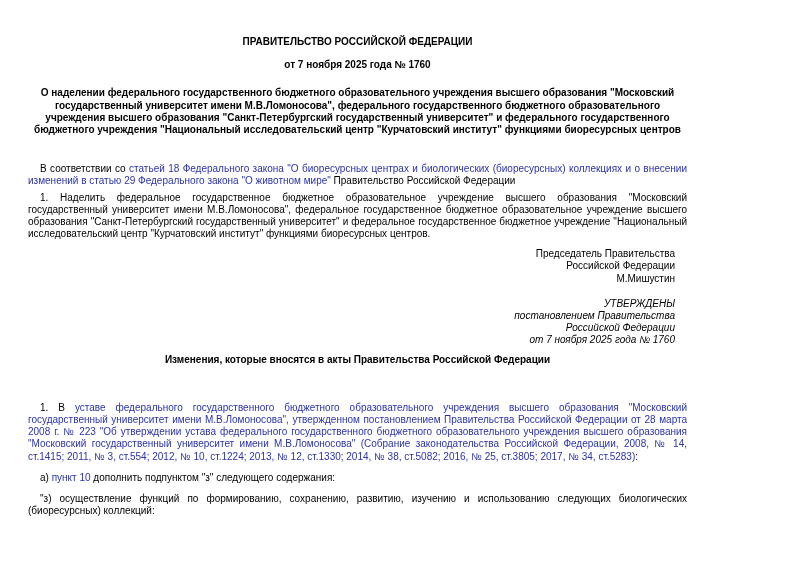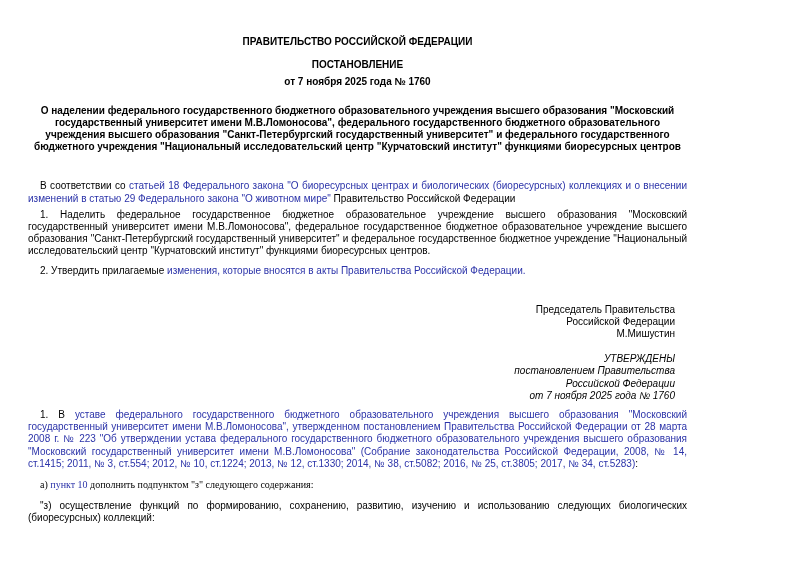--- a/index.html
+++ b/index.html
@@ -46,54 +46,53 @@
     width: -moz-fit-content;
     width: fit-content;
     margin-left: auto;
     margin-right: 12px;
     text-align: right;
   }
   .sig-block      { margin-bottom: 13px; }
   .approval-block { margin-bottom: 7px; font-style: italic; }
   .annex-heading  { margin-bottom: 36px; }
   .annex-para     { margin-bottom: 9px; }
-  .annex-sub      { margin-bottom: 9px; font-family: Liberation Serif, serif; }
+  .annex-sub      { margin-bottom: 9px; }
   .annex-quote    { margin-bottom: 0; }
 </style>
 </head>
 <body>
 
 <div class="page">
 
   <p class="c b doc-org">ПРАВИТЕЛЬСТВО РОССИЙСКОЙ ФЕДЕРАЦИИ</p>
-  <p class="c b doc-type">ПОСТАНОВЛЕНИЕ</p>
   <p class="c b doc-date">от 7 ноября 2025 года № 1760</p>
 
   <p class="c b doc-title">О наделении федерального государственного бюджетного образовательного учреждения высшего образования "Московский государственный университет имени М.В.Ломоносова", федерального государственного бюджетного образовательного учреждения высшего образования "Санкт-Петербургский государственный университет" и федерального государственного бюджетного учреждения "Национальный исследовательский центр "Курчатовский институт" функциями биоресурсных центров</p>
 
   <p class="para preamble"><span>В соответствии со </span><a class="link">статьей 18 Федерального закона "О биоресурсных центрах и биологических (биоресурсных) коллекциях и о внесении изменений в статью 29 Федерального закона "О животном мире"</a><span> Правительство Российской Федерации</span></p>
 
 
   <p class="para item1">1. Наделить федеральное государственное бюджетное образовательное учреждение высшего образования "Московский государственный университет имени М.В.Ломоносова", федеральное государственное бюджетное образовательное учреждение высшего образования "Санкт-Петербургский государственный университет" и федеральное государственное бюджетное учреждение "Национальный исследовательский центр "Курчатовский институт" функциями биоресурсных центров.</p>
 
-  <p class="para item2"><span>2. Утвердить прилагаемые </span><a class="link">изменения, которые вносятся в акты Правительства Российской Федерации.</a></p>
 
   <div class="right-block sig-block">
     <div>Председатель Правительства</div>
     <div>Российской Федерации</div>
     <div>М.Мишустин</div>
   </div>
 
   <div class="right-block approval-block">
     <div>УТВЕРЖДЕНЫ</div>
     <div>постановлением Правительства</div>
     <div>Российской Федерации</div>
     <div>от 7 ноября 2025 года № 1760</div>
   </div>
 
+  <p class="c b annex-heading">Изменения, которые вносятся в акты Правительства Российской Федерации</p>
 
   <p class="para annex-para"><span>1. В </span><a class="link">уставе федерального государственного бюджетного образовательного учреждения высшего образования "Московский государственный университет имени М.В.Ломоносова", утвержденном постановлением Правительства Российской Федерации от 28 марта 2008 г. № 223 "Об утверждении устава федерального государственного бюджетного образовательного учреждения высшего образования "Московский государственный университет имени М.В.Ломоносова" (Собрание законодательства Российской Федерации, 2008, № 14, ст.1415; 2011, № 3, ст.554; 2012, № 10, ст.1224; 2013, № 12, ст.1330; 2014, № 38, ст.5082; 2016, № 25, ст.3805; 2017, № 34, ст.5283)</a><span>:</span></p>
 
   <p class="para annex-sub"><span>а) </span><a class="link">пункт 10</a><span> дополнить подпунктом "з" следующего содержания:</span></p>
 
   <p class="para annex-quote">"з) осуществление функций по формированию, сохранению, развитию, изучению и использованию следующих биологических (биоресурсных) коллекций:</p>
 
 </div>
 
 </body></html>

